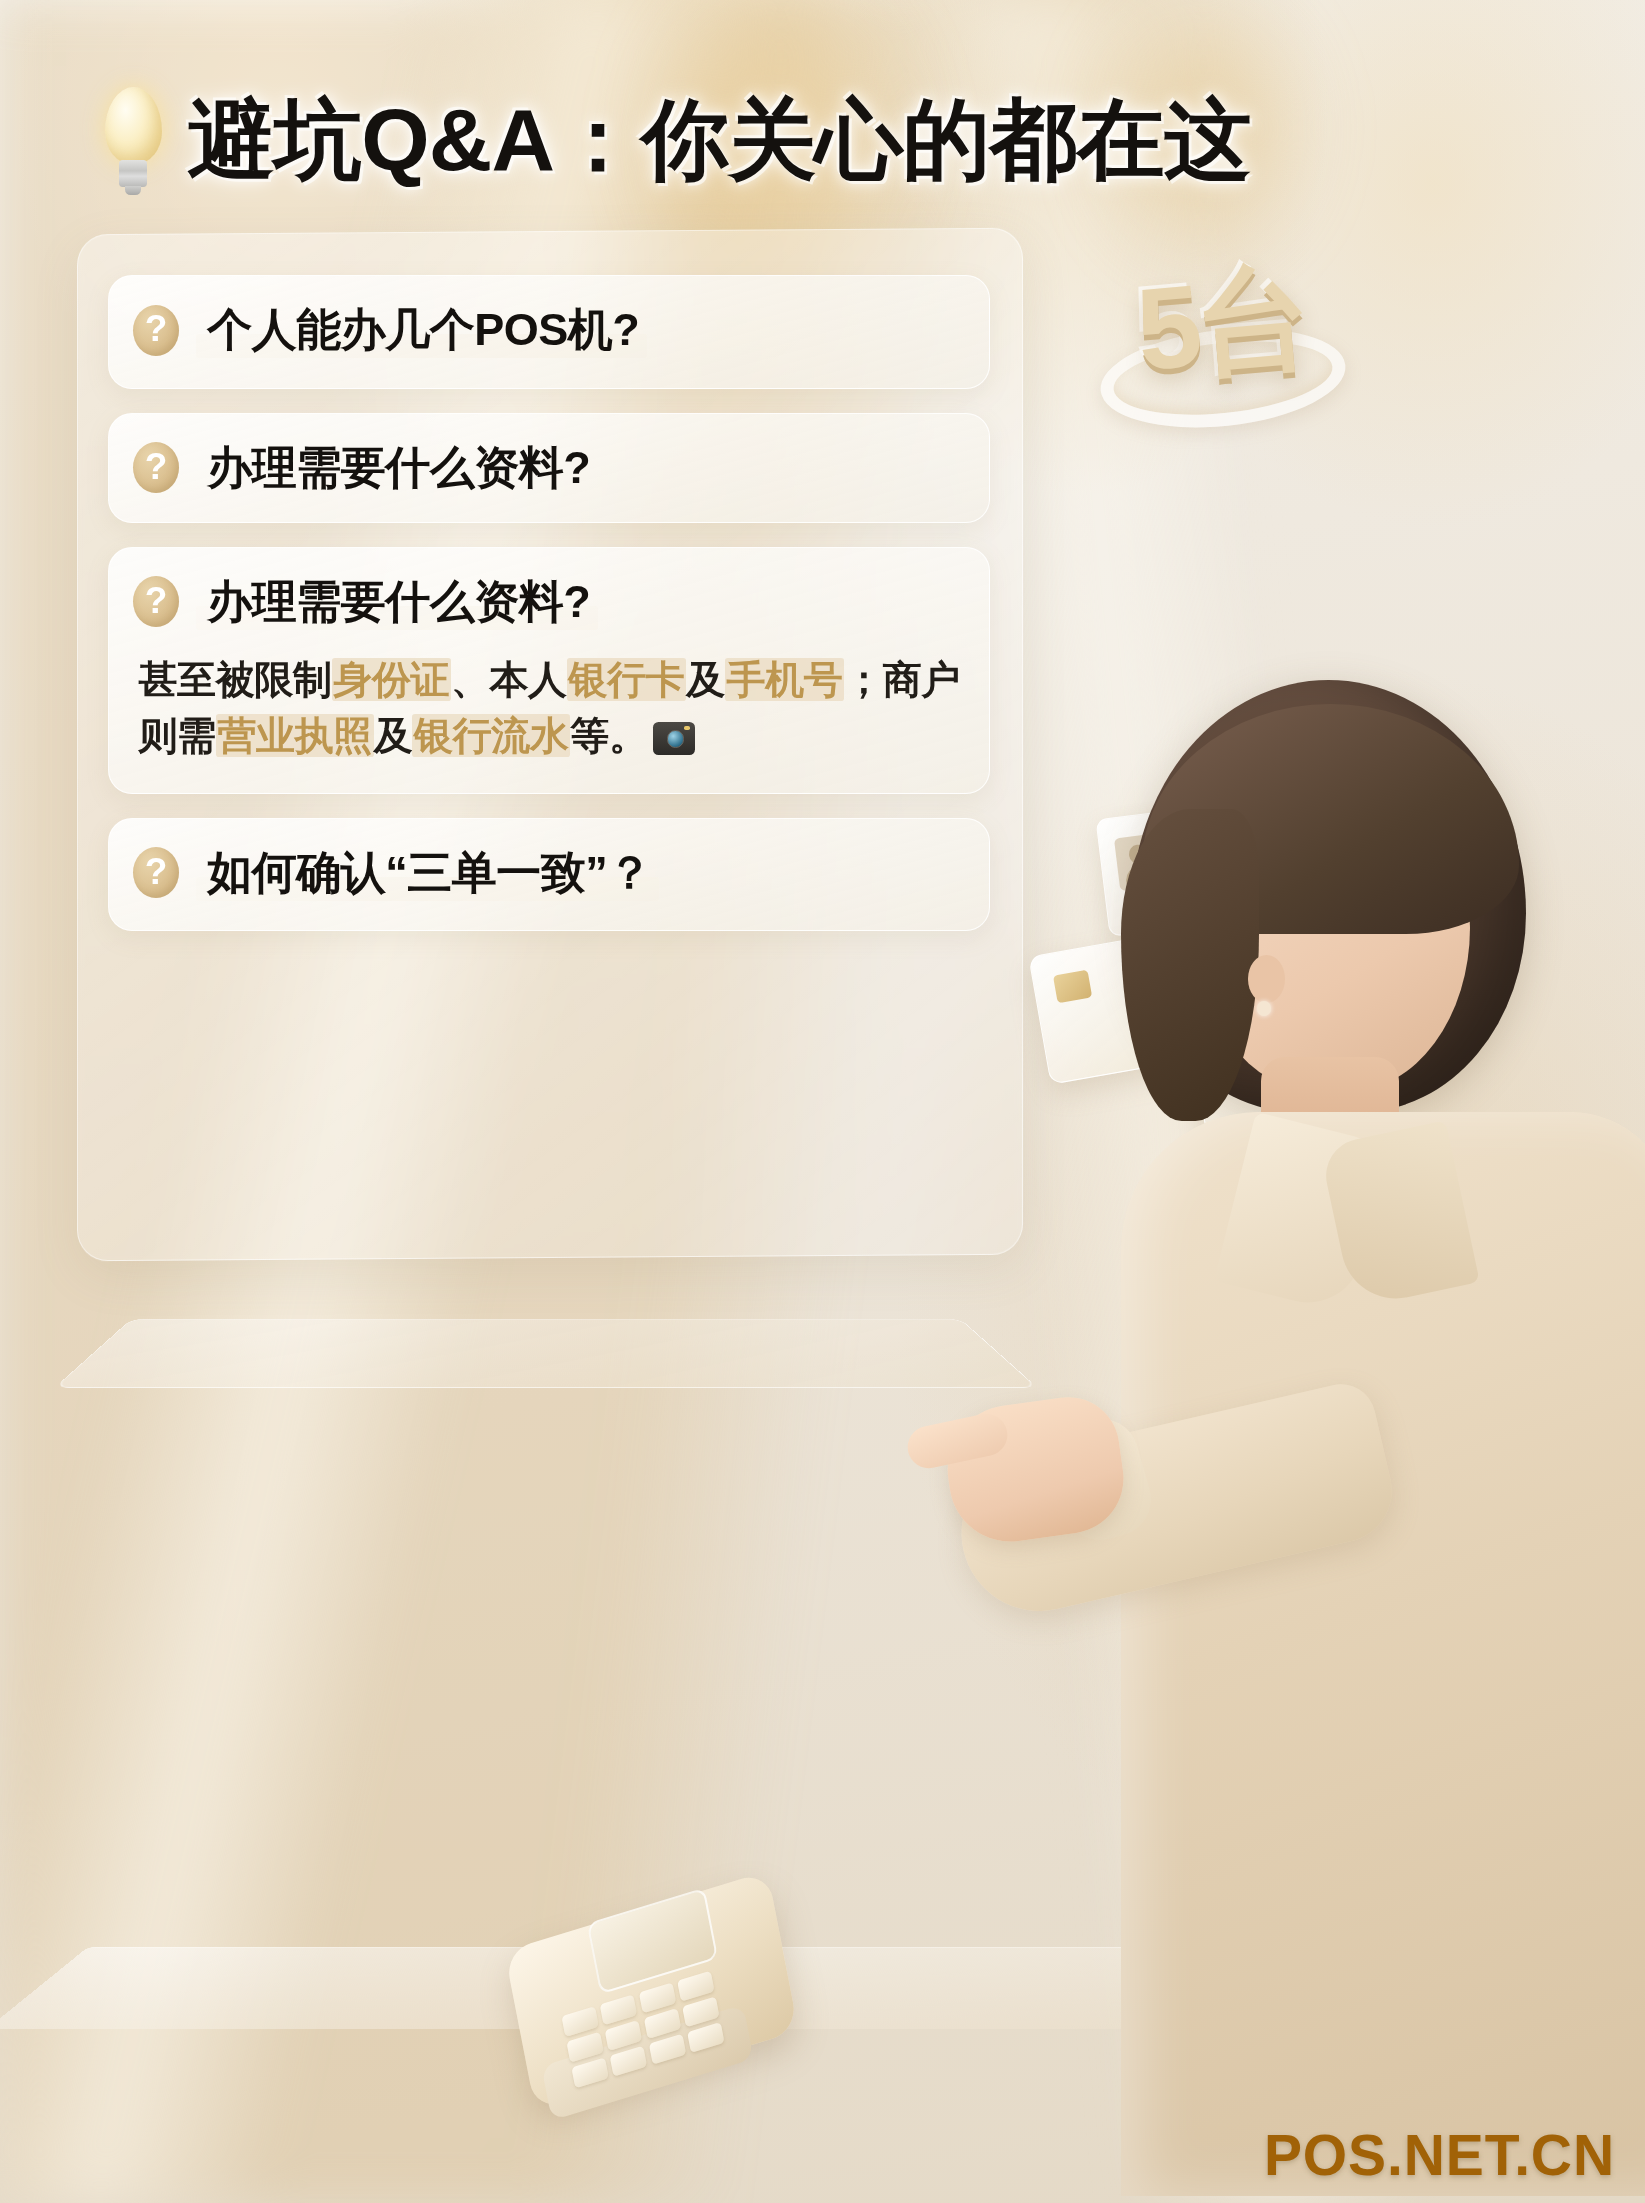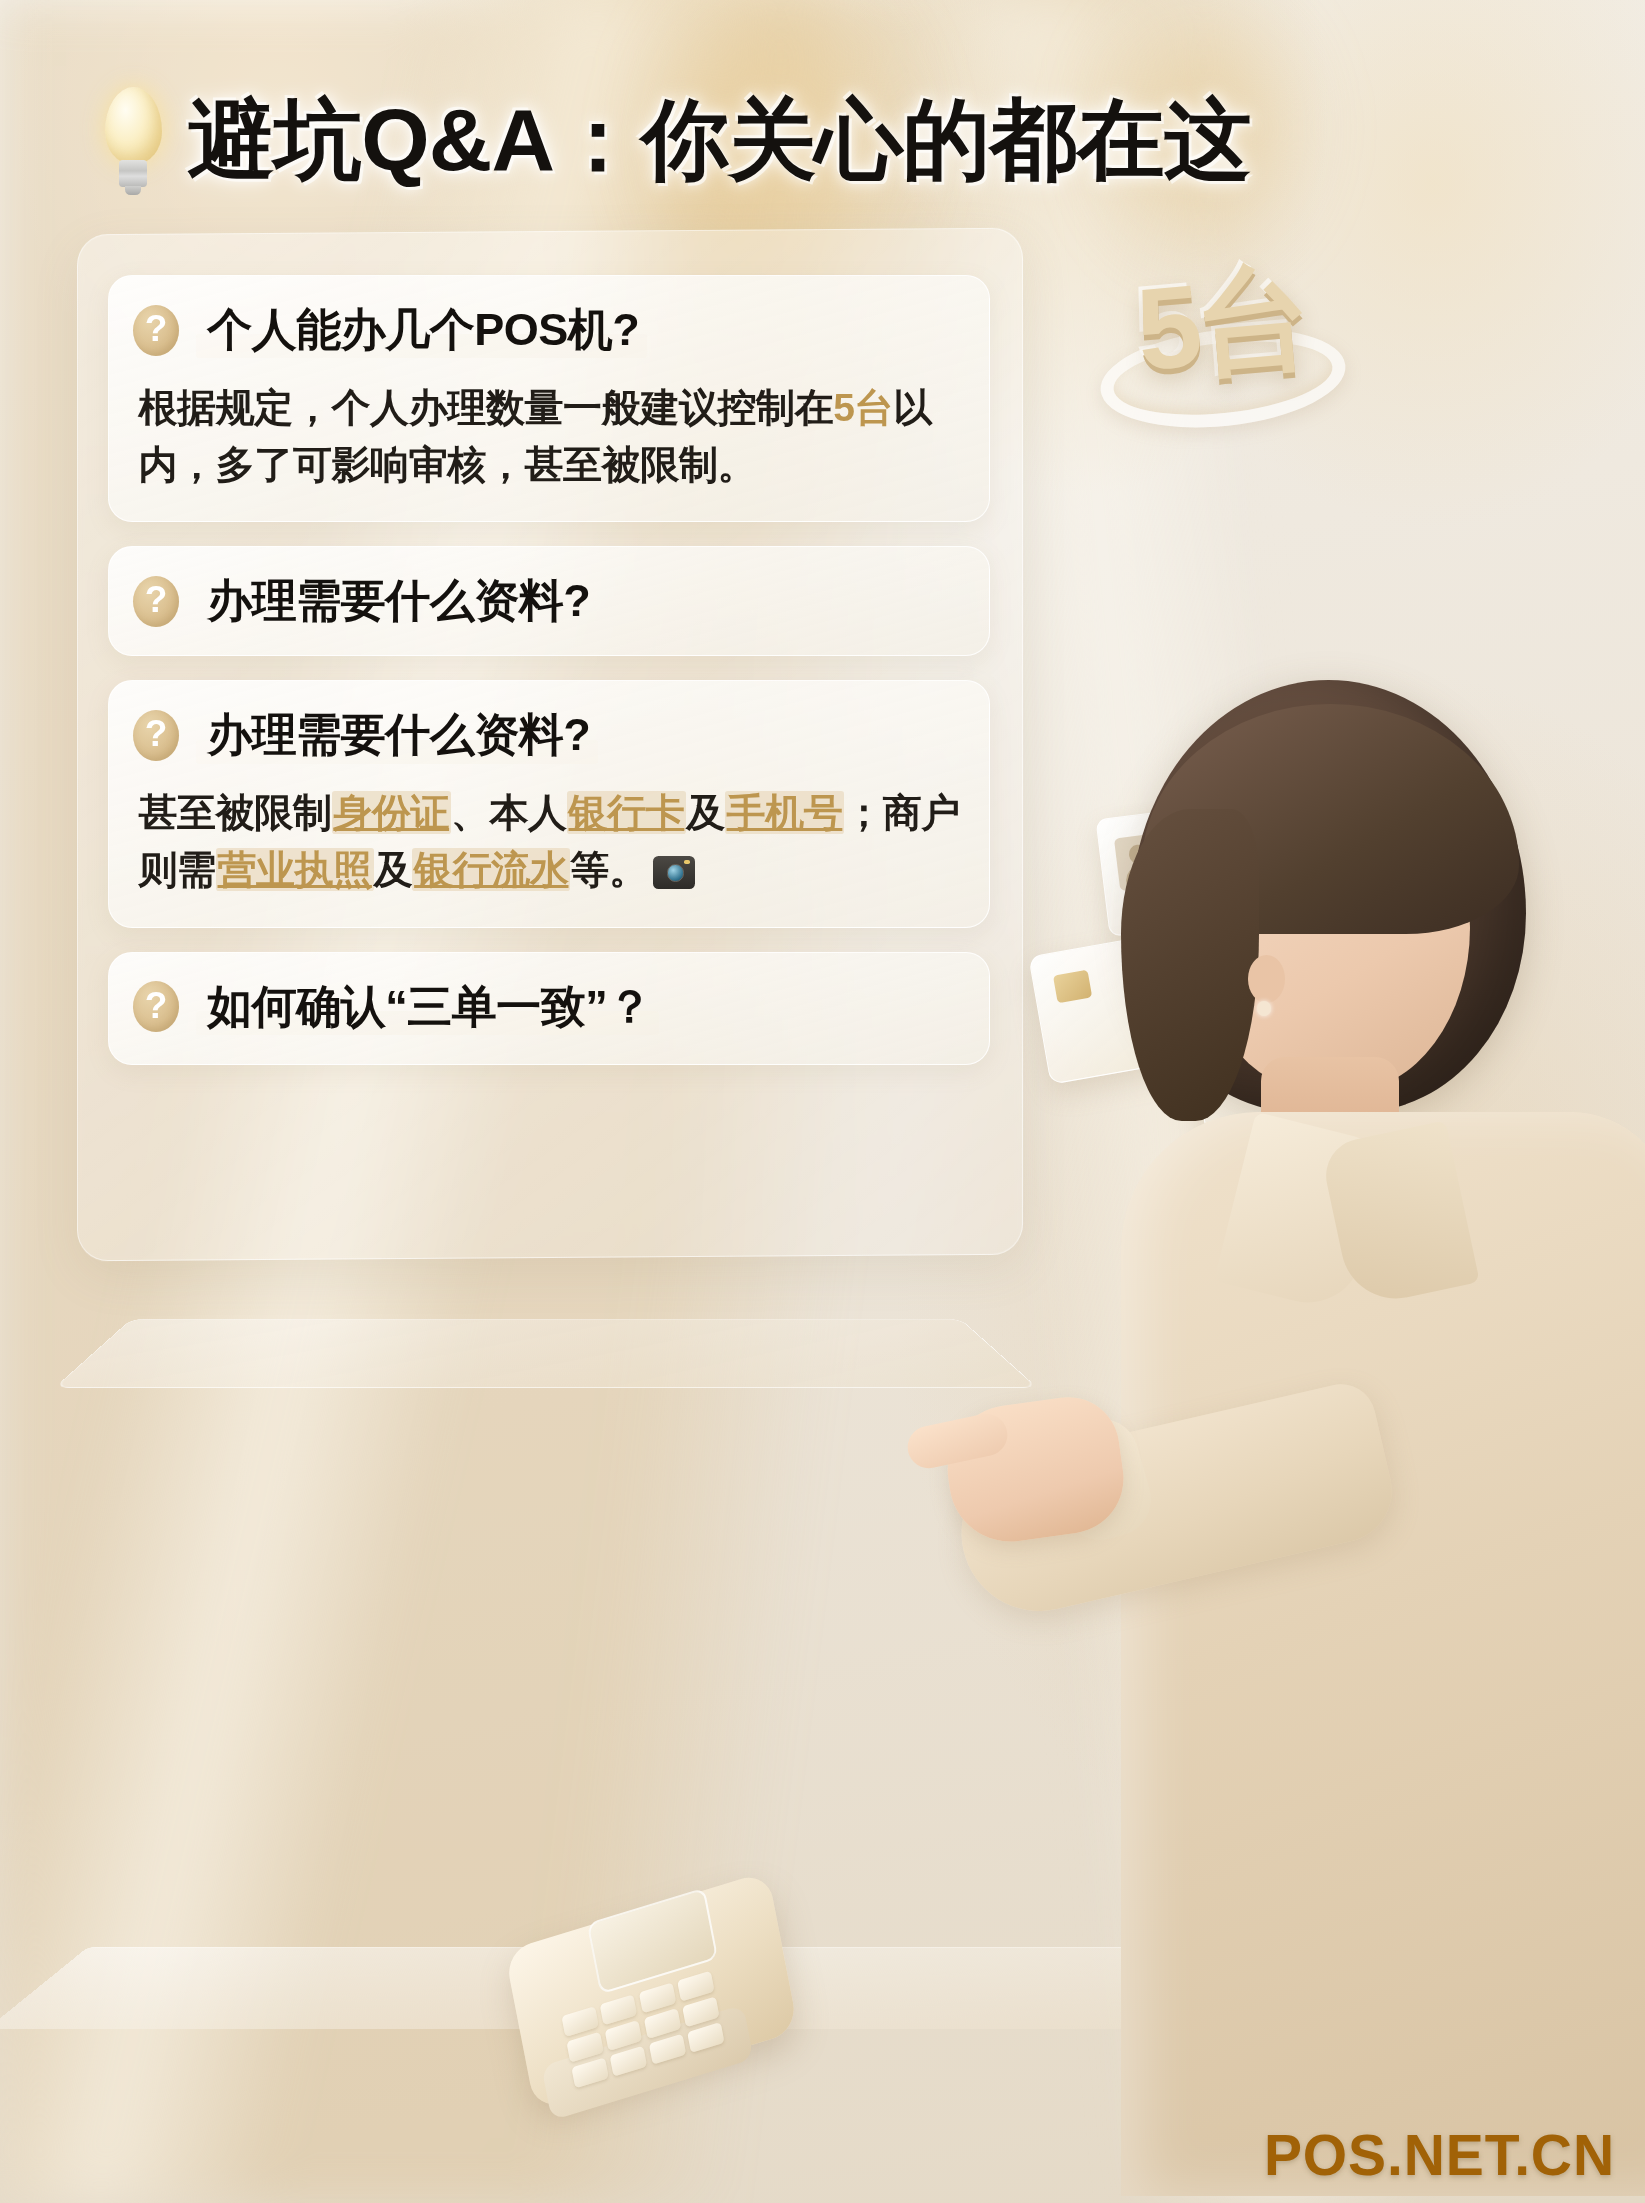--- a/index.html
+++ b/index.html
@@ -189,21 +189,20 @@
   .gold {
     color: #bd964f;
     font-weight: 900;
   }
   .gold-hl {
     color: #bd964f;
     font-weight: 900;
     background: rgba(233,219,194,0.75);
     border-radius: 2.8px;
     padding: 0 1.8px;
-    text-decoration: underline;
   }
 
   
   .receipt-glyph {
     display: inline-block;
     width: 31px; height: 42px;
     vertical-align: -9.2px;
     margin: 0 1.8px;
     background: #fbfaf7;
     border: 0.9px solid #d6d0c4;
@@ -542,21 +541,20 @@
       <i></i>
   </div>
 </div>
 
 <div id="cards">
     <div class="card">
       <div class="q-row">
         <div class="q-mark">?</div>
         <div class="q-text hl"><span>个人能办几个POS机?</span></div>
       </div>
-      <div class="a-body"><span>根据规定，个人办理数量一般建议控制在</span><span class="gold">5台</span><span>以内，多了可影响审核，甚至被限制。</span></div>
     </div>
     <div class="card compact">
       <div class="q-row">
         <div class="q-mark">?</div>
         <div class="q-text"><span>办理需要什么资料?</span></div>
       </div>
     </div>
     <div class="card">
       <div class="q-row">
         <div class="q-mark">?</div>

